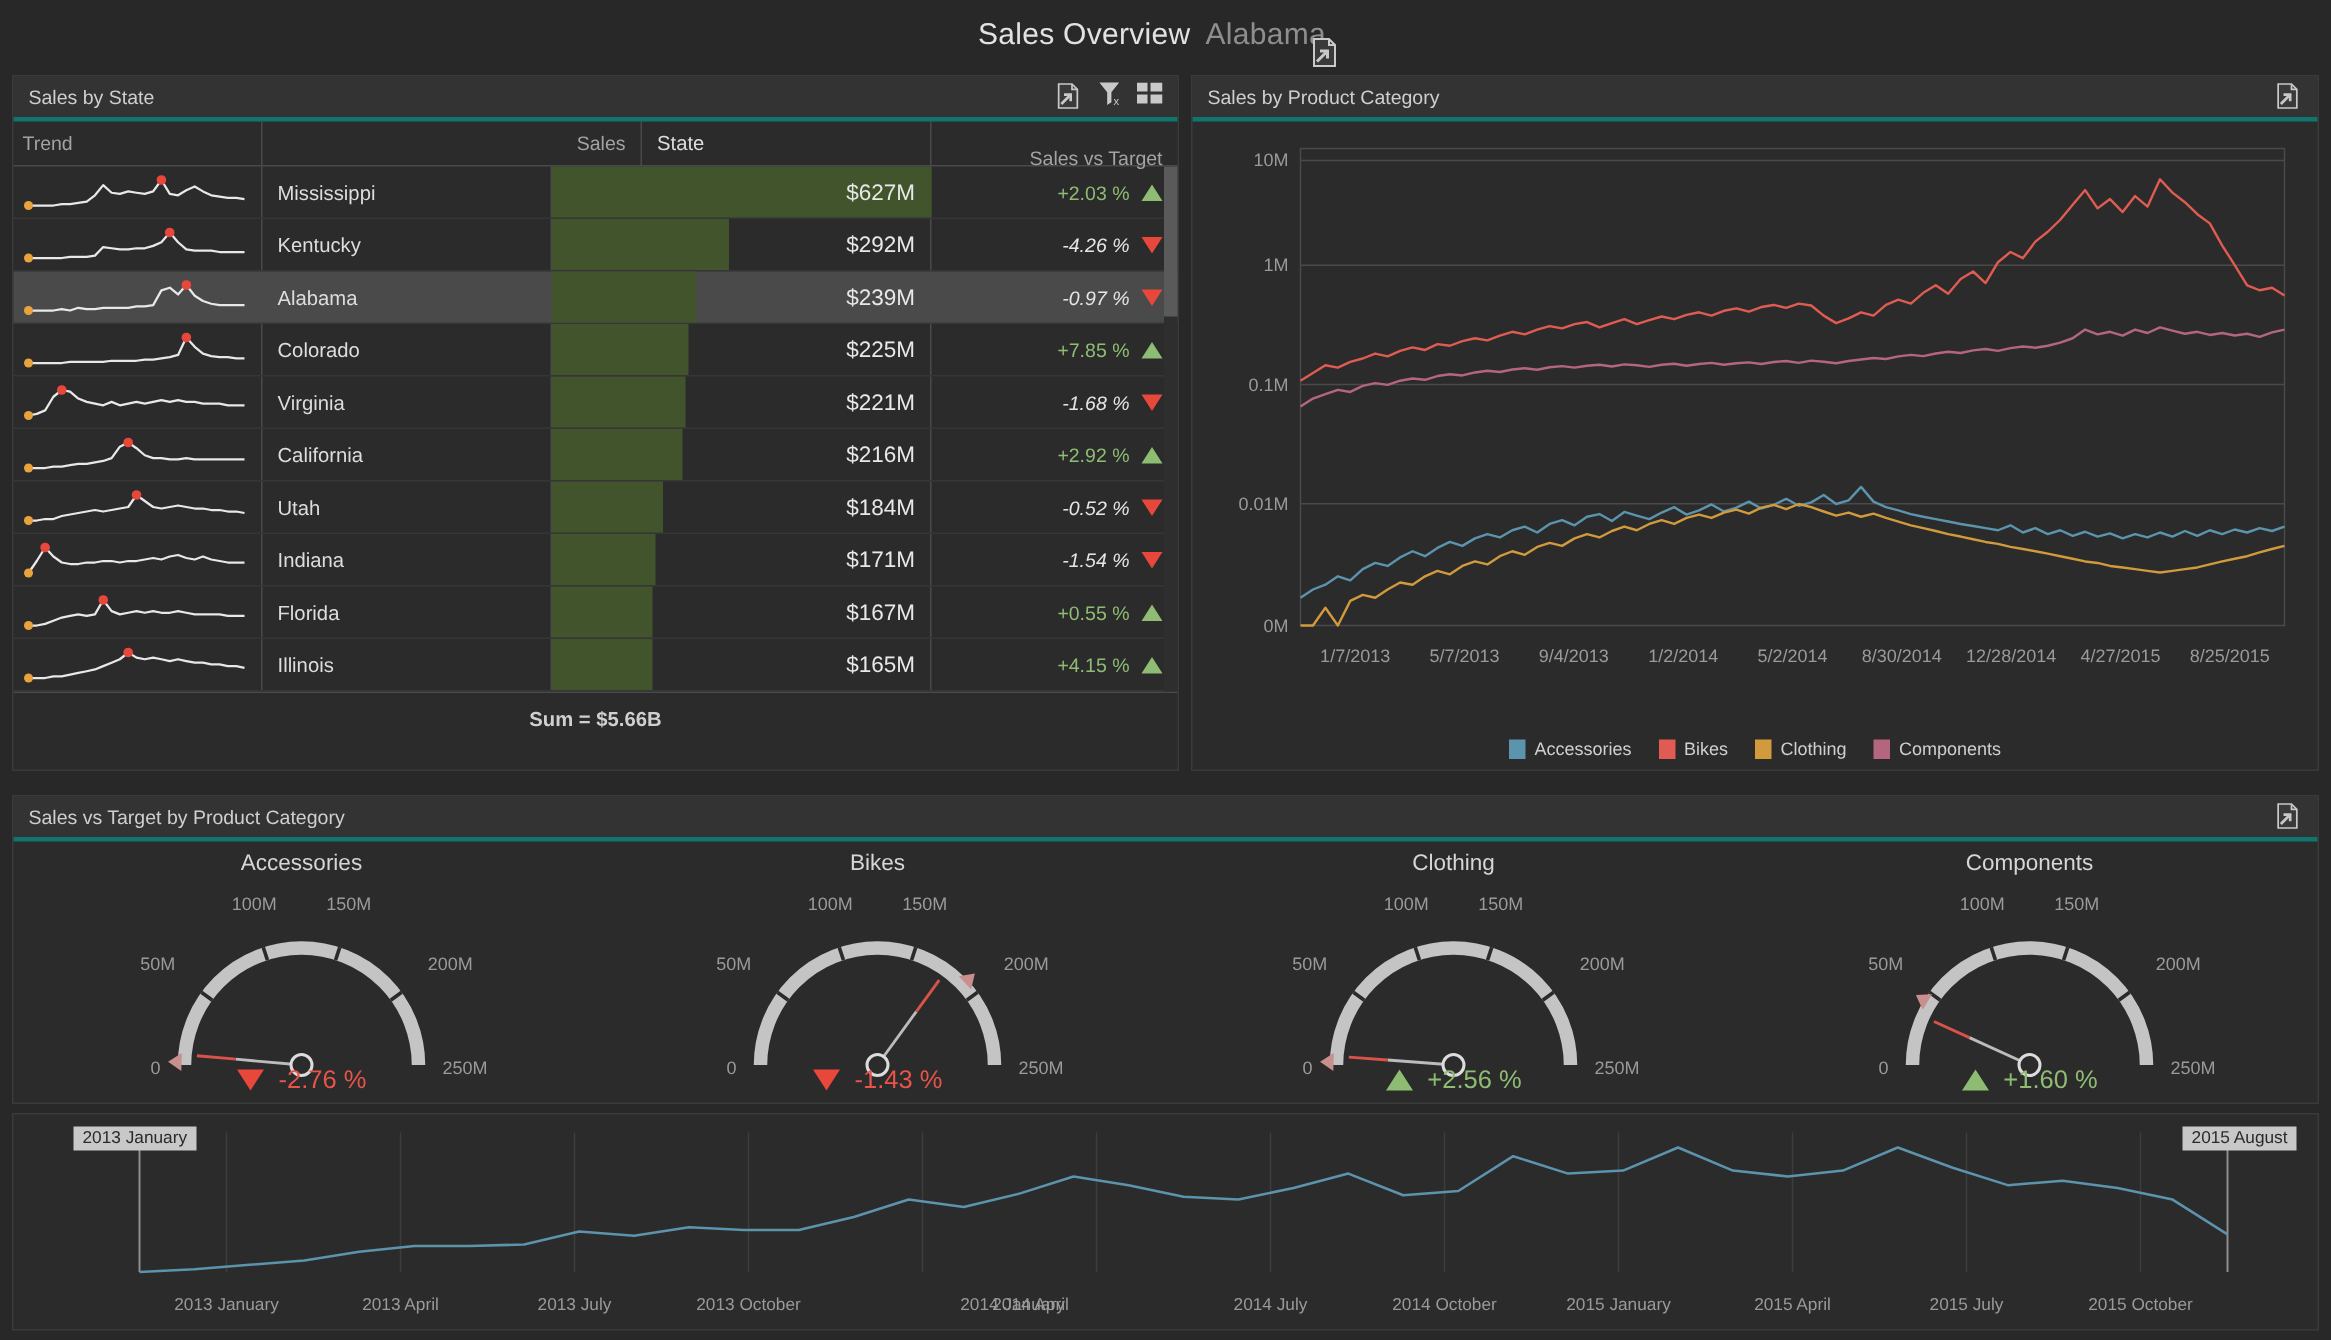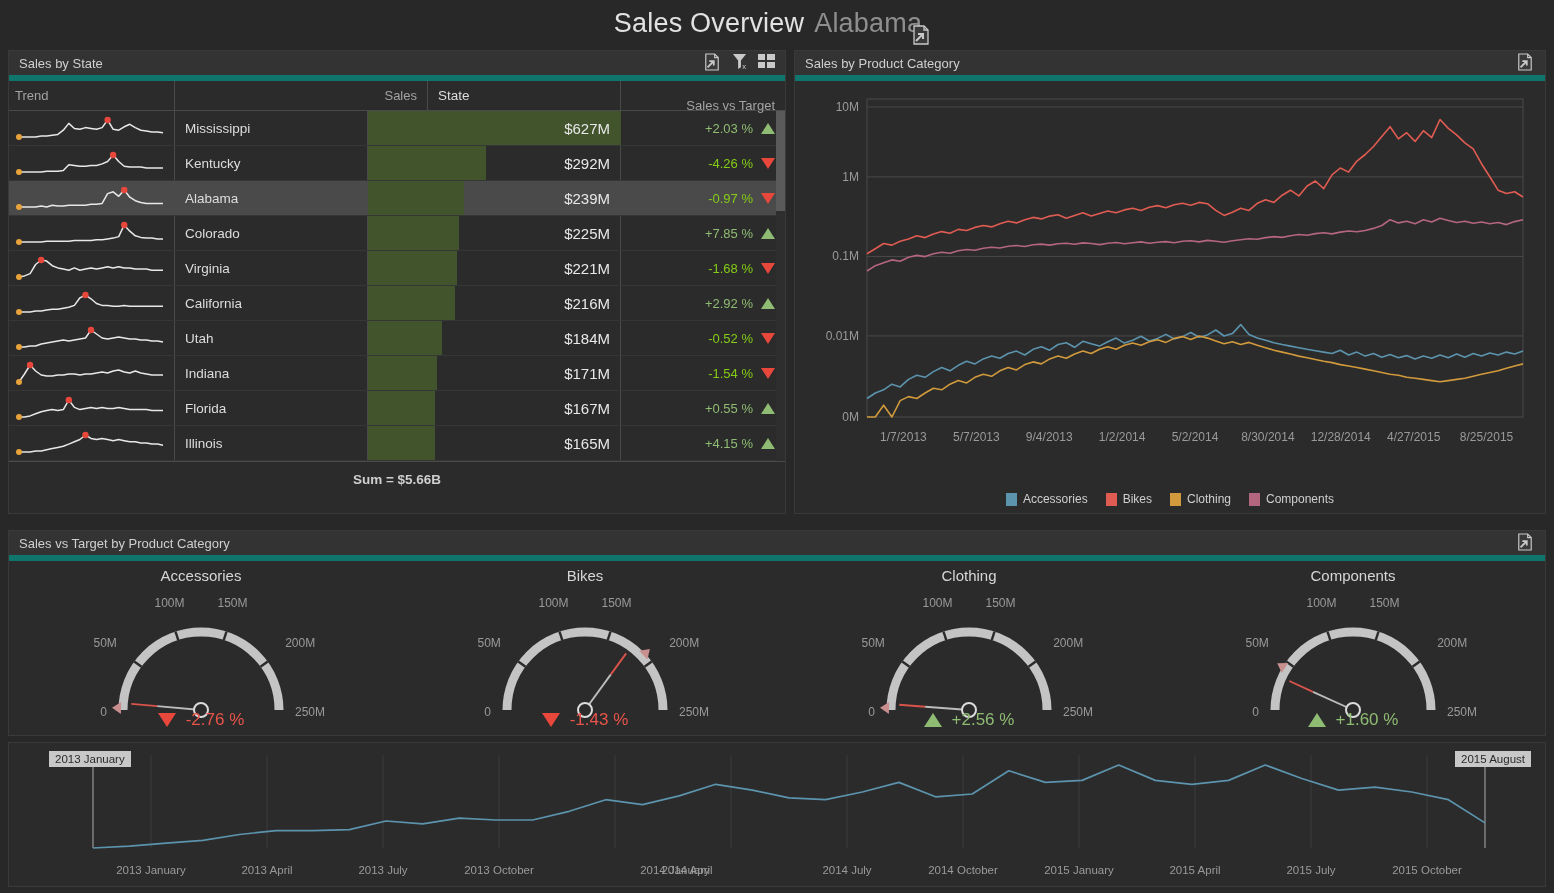--- a/index.html
+++ b/index.html
@@ -11,32 +11,32 @@
     overflow: hidden;
   }
   .app { position: relative; width: 1554px; height: 893px; }
 
   
   .topbar {
     height: 46px; width: 100%;
     display: flex; align-items: center; justify-content: center;
     position: relative;
   }
-  .apptitle { font-size: 27px; color: #e2e2e2; font-weight: 300; letter-spacing: .2px; }
+  .apptitle { font-size: 20px; color: #e2e2e2; font-weight: 300; letter-spacing: .2px; }
   .apptitle .sub { color: #8e8e8e; margin-left: 10px; }
   .topbar-export { position: absolute; right: 10px; top: 12px; }
 
   
   .exp-ico { width: 18px; height: 20px; display: inline-block; position: relative; cursor: pointer; }
   .exp-ico svg { display:block; }
 
   
   .panel { position: absolute; background: #2b2b2b; border: 1px solid #3a3a3a; }
   .panel-head {
-    height: 30px; background: #333333; border-bottom: 6px solid #0f766e;
+    height: 30px; background: #333333; border-bottom: 3px solid #0f766e;
     display: flex; align-items: center; padding: 0 10px;
   }
   .panel-title { font-size: 13px; color: #cfcfcf; }
   .panel-tools { margin-left: auto; display: flex; align-items: center; gap: 10px; }
 
   
   #p-state { left: 8px; top: 50px; width: 778px; height: 464px; }
   .tbl { width: 100%; }
   .tbl-head { display: flex; height: 30px; border-bottom: 1px solid #4a4a4a; }
   .th { font-size: 13px; color: #a3a3a3; display: flex; align-items: center; padding: 0 10px;
@@ -51,21 +51,21 @@
   .trow.sel { background: #4a4a4a; }
   .cell { display: flex; align-items: center; position: relative; }
   .c-trend { width: 166px; border-right: 1px solid #4a4a4a; padding: 0 6px; }
   .c-state { width: 193px; border-right: 1px solid #4a4a4a; padding: 0 10px; font-size: 13.5px; color: #ddd; }
   .c-sales { width: 253px; border-right: 1px solid #4a4a4a; justify-content: flex-end; padding-right: 10px; }
   .c-tgt   { width: 164px; justify-content: flex-end; padding-right: 10px; gap: 8px; }
   .bar { position: absolute; left: 0; top: 0; bottom: 0; background: #41542c; }
   .sales-val { position: relative; font-size: 15px; color: #e8e8e8; z-index: 2; }
   .pct { font-size: 13px; }
   .pct.up { color: #8fbc73; }
-  .pct.dn { color: #84cc16; }
+  .pct.dn { color: #e5e5e5; font-style: italic; }
   .tri { width: 0; height: 0; }
   .tri.up { border-left: 7px solid transparent; border-right: 7px solid transparent; border-bottom: 11px solid #8fbc73; }
   .tri.dn { border-left: 7px solid transparent; border-right: 7px solid transparent; border-top: 11px solid #e8473c; }
 
   .spark { display: block; }
   .tbl-foot { height: 36px; display: flex; align-items: center; justify-content: center;
               border-top: 1px solid #4a4a4a; }
   .sumtxt { font-size: 13.5px; font-weight: bold; color: #cfcfcf; }
   .scroll-track { position: absolute; right: 0; top: 0; width: 9px; height: 100%; background: #2e2e2e; }
   .scroll-thumb { position: absolute; right: 0; top: 0; width: 9px; height: 100px; background: #5a5a5a; }

